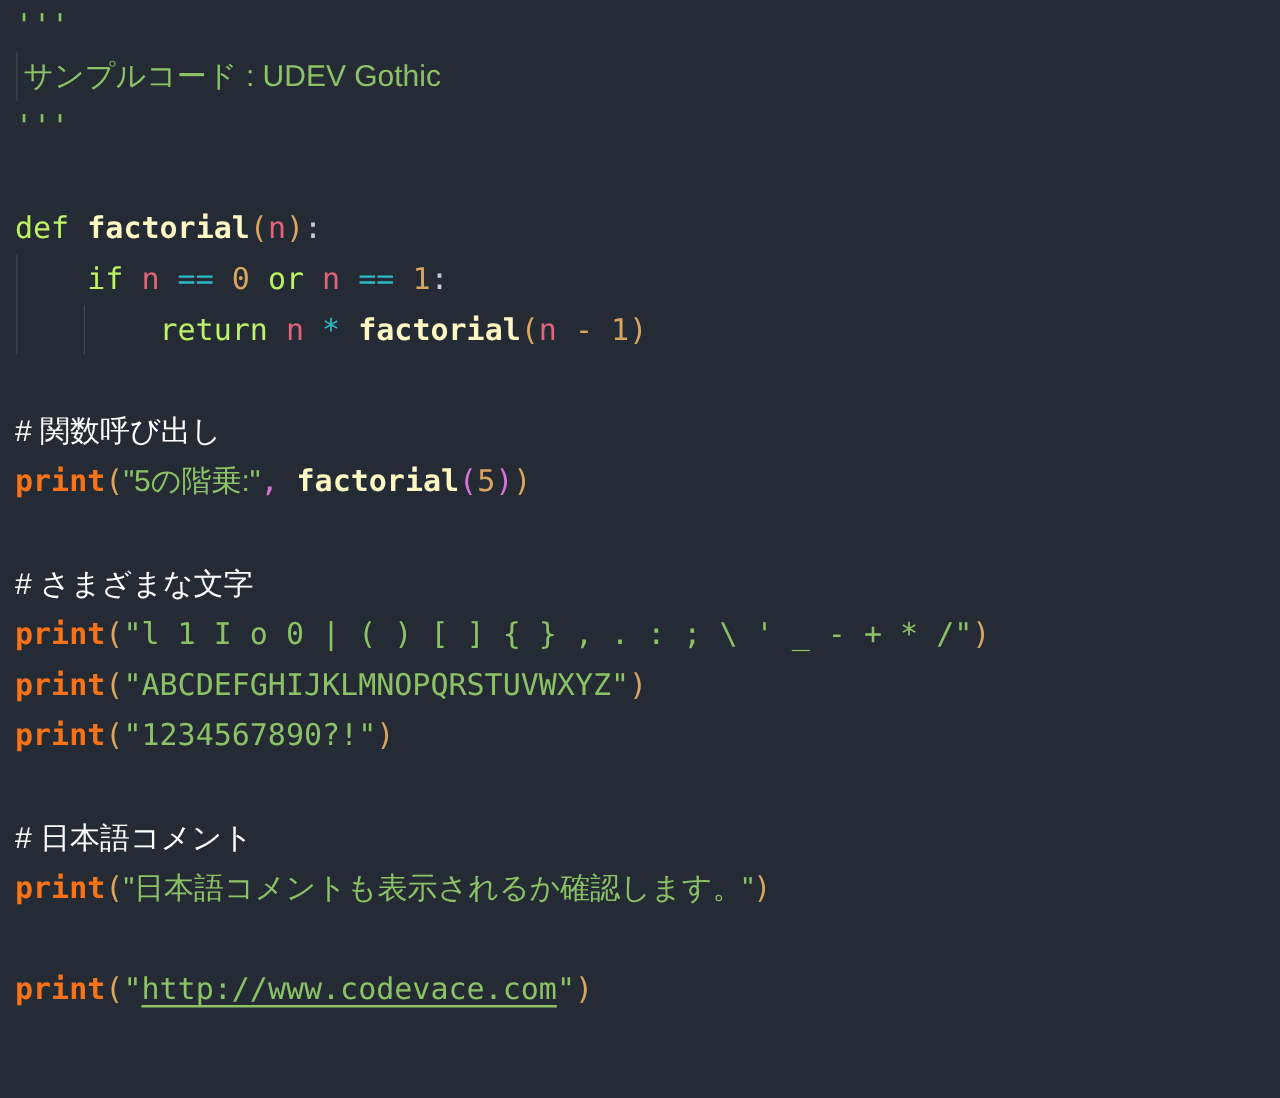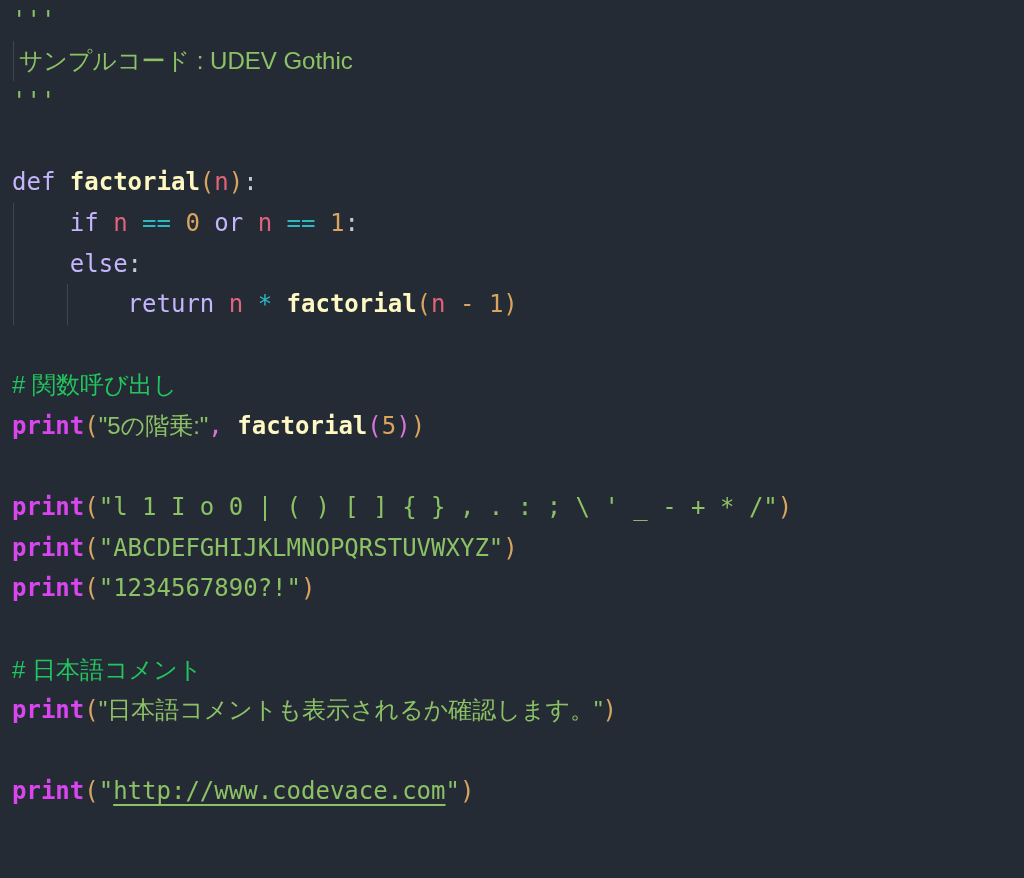--- a/index.html
+++ b/index.html
@@ -50,28 +50,28 @@
     position: absolute;
     width: 1px;
     background: #3d4651;
     top: 0;
     bottom: 0;
   }
   .guide.g1 { left: 13px; }
   .guide.g2 { left: 67px; }
 
   
-  .tok-keyword   { color: #c4b5fd; }
+  .tok-keyword   { color: #bef264; }
   .tok-func      { color: #fef9c3; font-weight: bold; }
-  .tok-builtin   { color: #d946ef; font-weight: bold; margin-top: 46px; }
+  .tok-builtin   { color: #f97316; font-weight: bold; margin-top: 46px; }
   .tok-var       { color: #e2637a; }
   .tok-operator  { color: #2bbac5; }
   .tok-number    { color: #d9a45f; }
   .tok-string    { color: #8cc265; }
-  .tok-comment   { color: #22c55e; }
+  .tok-comment   { color: #ffffff; }
   .tok-docstring { color: #8cc265; }
   .tok-paren-1   { color: #d9a45f; }
   .tok-paren-2   { color: #d973dc; }
   .tok-comma     { color: #d973dc; }
   .tok-plain     { color: #c6ccd6; }
   .tok-url       { color: #8cc265; text-decoration: underline; text-underline-offset: 5px; }
 
   .cjk {
     font-family: Liberation Sans, sans-serif;
   }
@@ -88,32 +88,32 @@
 
     <div class="line"><span class="tok-docstring">'''</span></div>
 
     <div class="line blank">&nbsp;</div>
 
     <div class="line"><span class="tok-keyword">def</span><span class="tok-plain"> </span><span class="tok-func">factorial</span><span class="tok-paren-1">(</span><span class="tok-var">n</span><span class="tok-paren-1">)</span><span class="tok-plain">:</span></div>
 
     <div class="line"><span class="guide g1"></span>    <span class="tok-keyword">if</span> <span class="tok-var">n</span> <span class="tok-operator">==</span> <span class="tok-number">0</span> <span class="tok-keyword">or</span> <span class="tok-var">n</span> <span class="tok-operator">==</span> <span class="tok-number">1</span><span class="tok-plain">:</span></div>
 
 
-    <div class="line"><span class="guide g1"></span>    <span class="tok-keyword">else</span><span class="tok-plain">:</span></div>
 
     <div class="line"><span class="guide g1"></span><span class="guide g2"></span>        <span class="tok-keyword">return</span> <span class="tok-var">n</span> <span class="tok-operator">*</span> <span class="tok-func">factorial</span><span class="tok-paren-1">(</span><span class="tok-var">n</span> <span class="tok-number">-</span> <span class="tok-number">1</span><span class="tok-paren-1">)</span></div>
 
     <div class="line blank">&nbsp;</div>
 
     <div class="line"><span class="tok-comment cjk"># 関数呼び出し</span></div>
 
     <div class="line"><span class="tok-builtin">print</span><span class="tok-paren-1">(</span><span class="tok-string cjk">"5の階乗:"</span><span class="tok-comma">,</span> <span class="tok-func">factorial</span><span class="tok-paren-2">(</span><span class="tok-number">5</span><span class="tok-paren-2">)</span><span class="tok-paren-1">)</span></div>
 
     <div class="line blank">&nbsp;</div>
 
+    <div class="line"><span class="tok-comment cjk"># さまざまな文字</span></div>
 
     <div class="line"><span class="tok-builtin">print</span><span class="tok-paren-1">(</span><span class="tok-string">"l 1 I o 0 | ( ) [ ] { } , . : ; \ ' _ - + * /"</span><span class="tok-paren-1">)</span></div>
 
     <div class="line"><span class="tok-builtin">print</span><span class="tok-paren-1">(</span><span class="tok-string">"ABCDEFGHIJKLMNOPQRSTUVWXYZ"</span><span class="tok-paren-1">)</span></div>
 
     <div class="line"><span class="tok-builtin">print</span><span class="tok-paren-1">(</span><span class="tok-string">"1234567890?!"</span><span class="tok-paren-1">)</span></div>
 
     <div class="line blank">&nbsp;</div>
 
     <div class="line"><span class="tok-comment cjk"># 日本語コメント</span></div>

